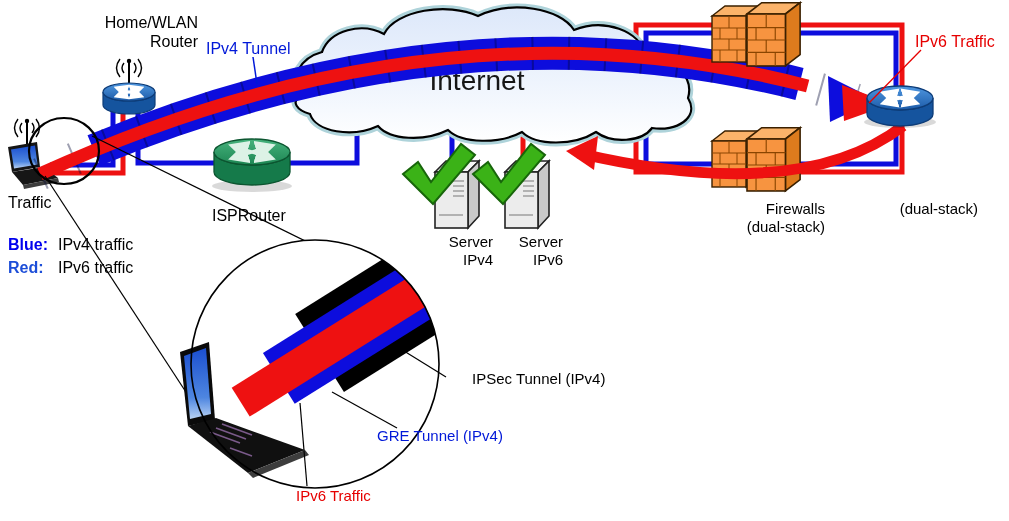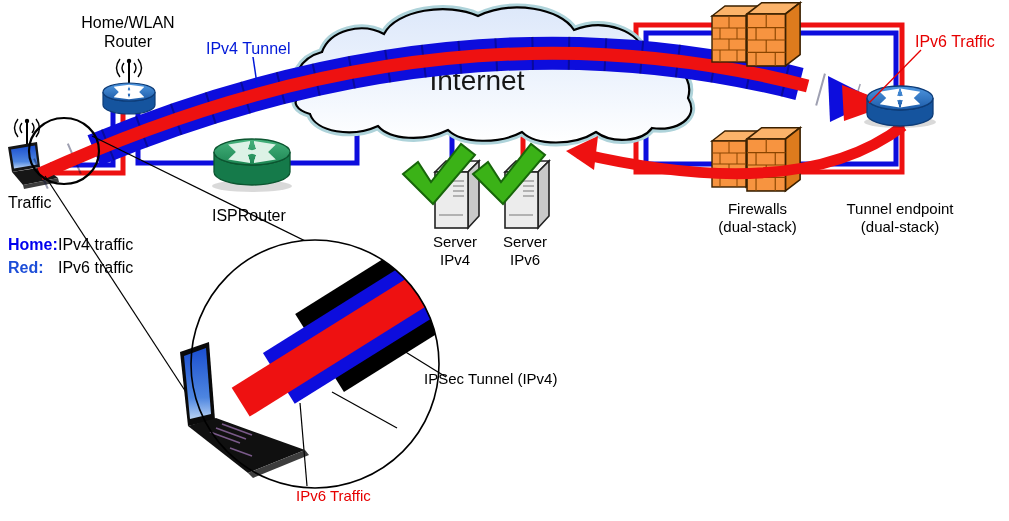--- a/index.html
+++ b/index.html
@@ -1,21 +1,21 @@
 <!DOCTYPE html>
 <html><head>
 <meta charset="utf-8">
 <style>
   html,body{margin:0;padding:0;background:#fff}
   .stage{position:relative;width:1009px;height:521px;background:#fff;
          font-family:"Liberation Sans",sans-serif;overflow:hidden}
   .stage svg{position:absolute;left:0;top:0}
   .stage svg text{font-family:"Liberation Sans",sans-serif}
   .lbl{position:absolute;color:#000;font-size:15px;line-height:18px;white-space:nowrap}
-  .ctr{text-align:center}
+  .ctr{text-align:right}
   .u{}
   .blue{color:#0018d8}
   .red{color:#e60000}
   .big{font-size:16px;line-height:19px}
   .legend{position:absolute;left:8px;top:233px;font-size:16px;line-height:23px;color:#000}
   .legend-key{display:inline-block;width:50px;font-weight:bold}
   .k-blue{color:#0000ee}
   .k-red{color:#1d4ed8}
 </style>
 </head>
@@ -269,21 +269,21 @@
 <div class="lbl big" style="left:8px;top:193px">
   <span>Traffic</span>
 </div>
 
 <div class="lbl big" style="left:212px;top:206px">
   <span>ISPRouter</span>
 </div>
 
 <div class="legend">
   <div>
-    <span class="legend-key k-blue">Home:</span><span>IPv4 traffic</span>
+    <span class="legend-key k-blue">Blue:</span><span>IPv4 traffic</span>
   </div>
   <div>
     <span class="legend-key k-red">Red:</span><span>IPv6 traffic</span>
   </div>
 </div>
 
 <div class="lbl ctr" style="left:417px;top:233px;width:76px">
   <span style="display:block">Server</span>
   <span style="display:block">IPv4</span>
 </div>
@@ -292,26 +292,28 @@
   <span style="display:block">Server</span>
   <span style="display:block">IPv6</span>
 </div>
 
 <div class="lbl ctr" style="left:690px;top:200px;width:135px">
   <span style="display:block">Firewalls</span>
   <span style="display:block">(dual-stack)</span>
 </div>
 
 <div class="lbl ctr" style="left:822px;top:200px;width:156px">
-  <span style="display:block">Tunnel endpoint</span>
   <span style="display:block">(dual-stack)</span>
 </div>
 
-<div class="lbl u" style="left:424px;top:370px">
+<div class="lbl u" style="left:472px;top:370px">
   <span>IPSec Tunnel (IPv4)</span>
 </div>
 
+<div class="lbl u blue" style="left:377px;top:427px">
+  <span>GRE Tunnel (IPv4)</span>
+</div>
 
 <div class="lbl u red" style="left:296px;top:487px">
   <span>IPv6 Traffic</span>
 </div>
 
 </div>
 
 </body></html>

